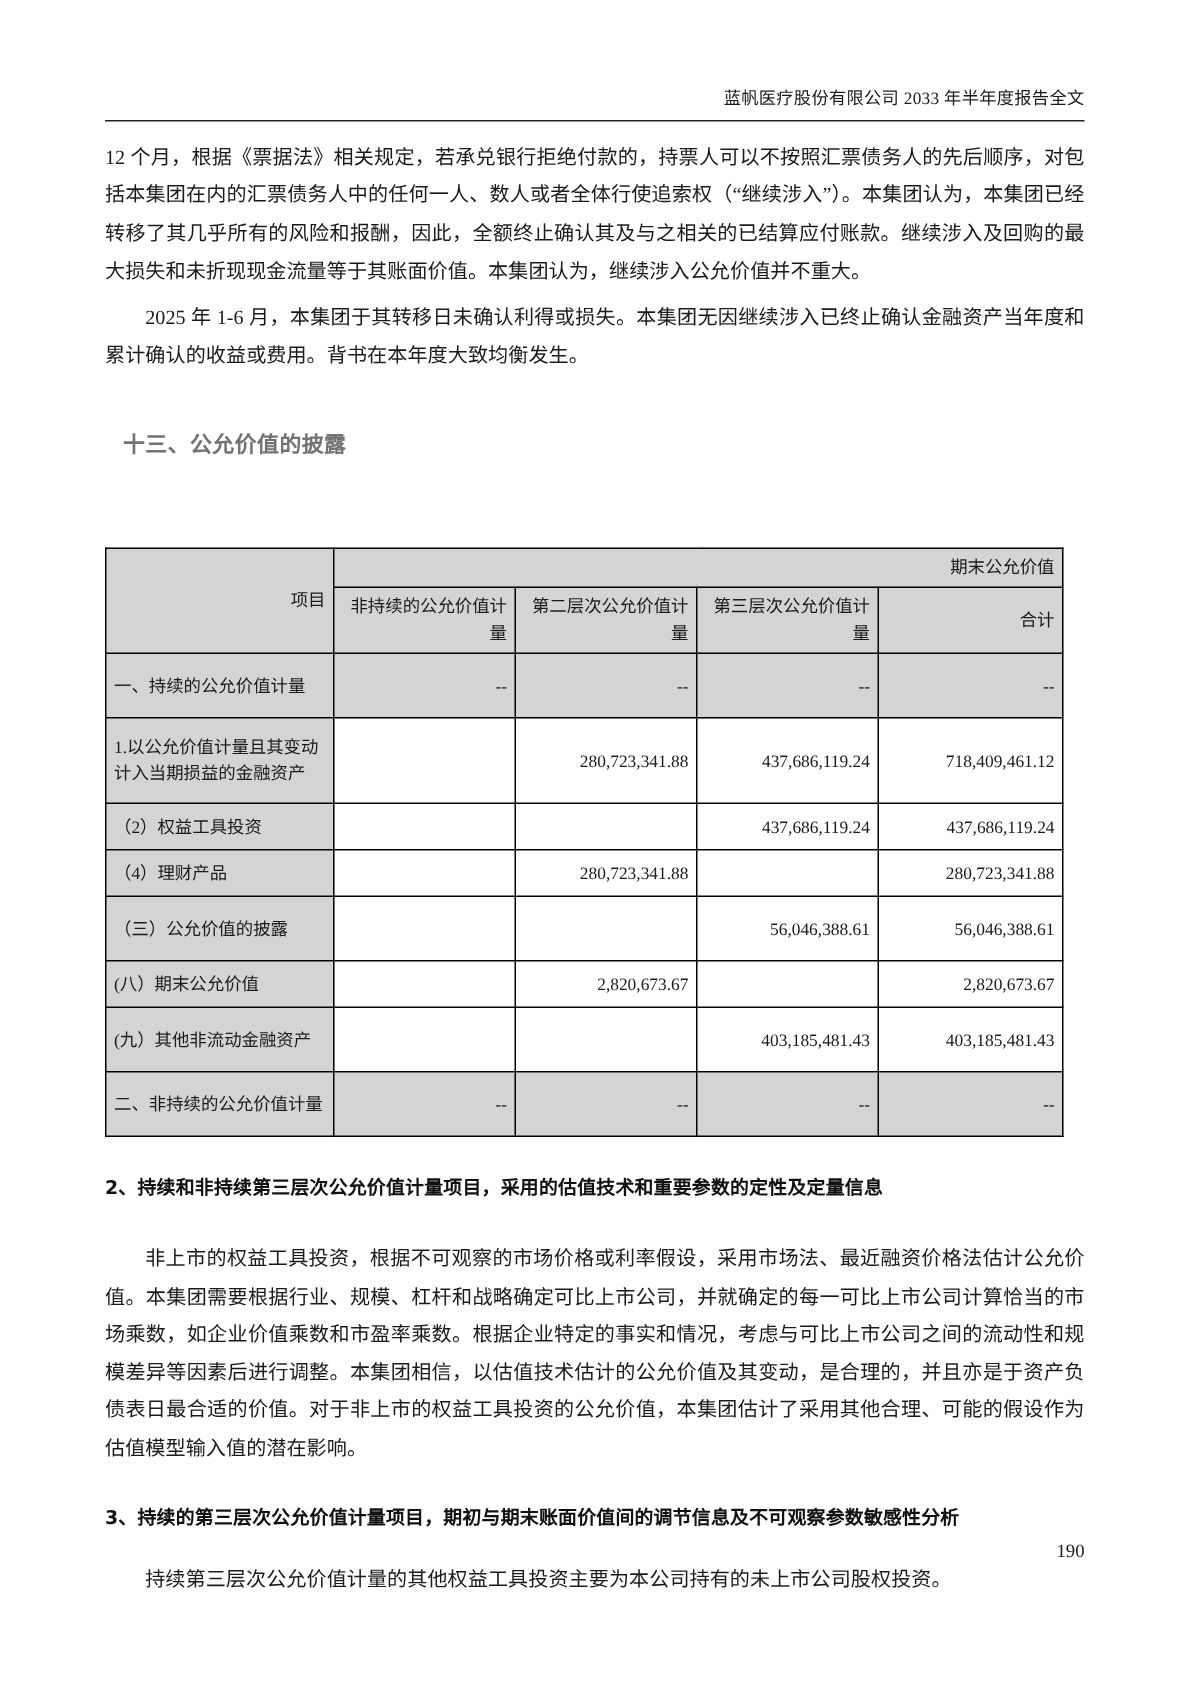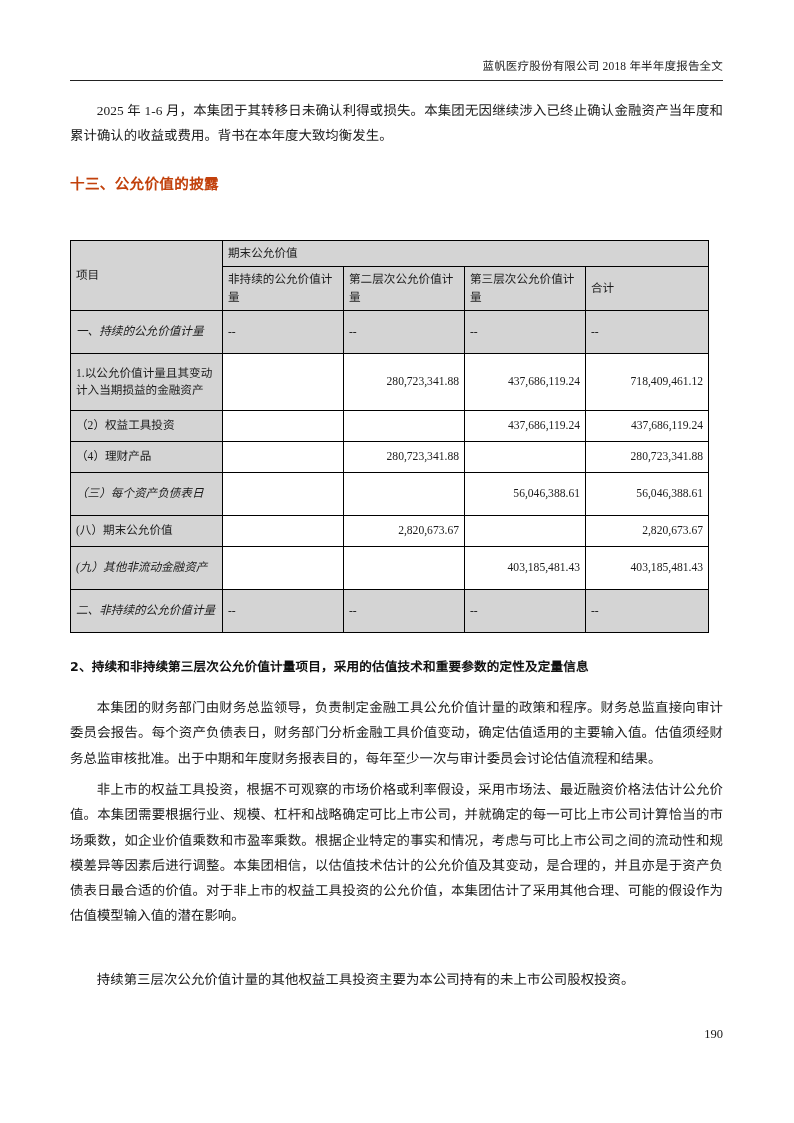--- a/index.html
+++ b/index.html
@@ -60,27 +60,27 @@
     color: #1a1a1a;
   }
   p.indent2 {
     text-indent: 2em;
   }
   .gap-s { height: 6px; }
   .gap-m { height: 16px; }
   .gap-l { height: 22px; }
 
   h2.section-heading {
-    margin: 0;
+    margin: 12px;
     font-family: "DejaVu Sans", "Liberation Sans", sans-serif;
     font-size: 14.6px;
     line-height: 26px;
     font-weight: bold;
     letter-spacing: 0.3px;
-    color: #c2410c;
+    color: #737373;
   }
   h3.sub-heading {
     margin: 0;
     font-family: "DejaVu Sans", "Liberation Sans", sans-serif;
     font-size: 12.6px;
     line-height: 24px;
     font-weight: bold;
     letter-spacing: 0.15px;
     color: #111111;
   }
@@ -107,48 +107,49 @@
     vertical-align: middle;
     font-weight: normal;
     line-height: 17.5px;
     word-break: break-all;
   }
   .col-item   { width: 152px; }
   .col-lvl    { width: 121px; }
   .col-total  { width: 123px; }
 
   td.shade, th.shade { background: #d4d4d4; }
-  td.center, th.center { text-align: left; }
+  td.center, th.center { text-align: right; }
   td.num { text-align: right; }
   td.item { text-align: left; }
   td.tall { height: 48px; }
-  td.med { height: 34px; font-style: italic; }
+  td.med { height: 34px; }
   td.short { height: 22px; }
 
   
   .page-number {
     position: absolute;
     right: 71px;
     top: 1027px;
     font-size: 12.5px;
     color: #1a1a1a;
     text-align: right;
     margin-left: 12px;
   }
 </style>
 </head>
 <body>
 
 <div class="page">
 
-  <div class="running-header">蓝帆医疗股份有限公司 2018 年半年度报告全文</div>
+  <div class="running-header">蓝帆医疗股份有限公司 2033 年半年度报告全文</div>
   <div class="header-rule"></div>
 
   <div class="content">
 
+    <p class="body-text">12 个月，根据《票据法》相关规定，若承兑银行拒绝付款的，持票人可以不按照汇票债务人的先后顺序，对包括本集团在内的汇票债务人中的任何一人、数人或者全体行使追索权（“继续涉入”）。本集团认为，本集团已经转移了其几乎所有的风险和报酬，因此，全额终止确认其及与之相关的已结算应付账款。继续涉入及回购的最大损失和未折现现金流量等于其账面价值。本集团认为，继续涉入公允价值并不重大。</p>
 
     <div class="gap-s"></div>
 
     <p class="body-text indent2">2025 年 1-6 月，本集团于其转移日未确认利得或损失。本集团无因继续涉入已终止确认金融资产当年度和累计确认的收益或费用。背书在本年度大致均衡发生。</p>
 
     <div class="gap-l"></div>
 
     <h2 class="section-heading">十三、公允价值的披露</h2>
 
     <div class="gap-m"></div>
@@ -203,21 +204,21 @@
             <td class="num">437,686,119.24</td>
           </tr>
           <tr>
             <td class="shade item short">（4）理财产品</td>
             <td class="num"></td>
             <td class="num">280,723,341.88</td>
             <td class="num"></td>
             <td class="num">280,723,341.88</td>
           </tr>
           <tr>
-            <td class="shade item med">（三）每个资产负债表日</td>
+            <td class="shade item med">（三）公允价值的披露</td>
             <td class="num"></td>
             <td class="num"></td>
             <td class="num">56,046,388.61</td>
             <td class="num">56,046,388.61</td>
           </tr>
           <tr>
             <td class="shade item short">(八）期末公允价值</td>
             <td class="num"></td>
             <td class="num">2,820,673.67</td>
             <td class="num"></td>
@@ -239,28 +240,28 @@
           </tr>
         </tbody>
     </table>
 
     <div class="gap-l"></div>
 
     <h3 class="sub-heading">2、持续和非持续第三层次公允价值计量项目，采用的估值技术和重要参数的定性及定量信息</h3>
 
     <div class="gap-m"></div>
 
-    <p class="body-text indent2">本集团的财务部门由财务总监领导，负责制定金融工具公允价值计量的政策和程序。财务总监直接向审计委员会报告。每个资产负债表日，财务部门分析金融工具价值变动，确定估值适用的主要输入值。估值须经财务总监审核批准。出于中期和年度财务报表目的，每年至少一次与审计委员会讨论估值流程和结果。</p>
 
     <div class="gap-s"></div>
 
     <p class="body-text indent2">非上市的权益工具投资，根据不可观察的市场价格或利率假设，采用市场法、最近融资价格法估计公允价值。本集团需要根据行业、规模、杠杆和战略确定可比上市公司，并就确定的每一可比上市公司计算恰当的市场乘数，如企业价值乘数和市盈率乘数。根据企业特定的事实和情况，考虑与可比上市公司之间的流动性和规模差异等因素后进行调整。本集团相信，以估值技术估计的公允价值及其变动，是合理的，并且亦是于资产负债表日最合适的价值。对于非上市的权益工具投资的公允价值，本集团估计了采用其他合理、可能的假设作为估值模型输入值的潜在影响。</p>
 
     <div class="gap-l"></div>
 
+    <h3 class="sub-heading">3、持续的第三层次公允价值计量项目，期初与期末账面价值间的调节信息及不可观察参数敏感性分析</h3>
 
     <div class="gap-m"></div>
 
     <p class="body-text indent2">持续第三层次公允价值计量的其他权益工具投资主要为本公司持有的未上市公司股权投资。</p>
 
   </div>
 
   <div class="page-number">190</div>
 
 </div>

